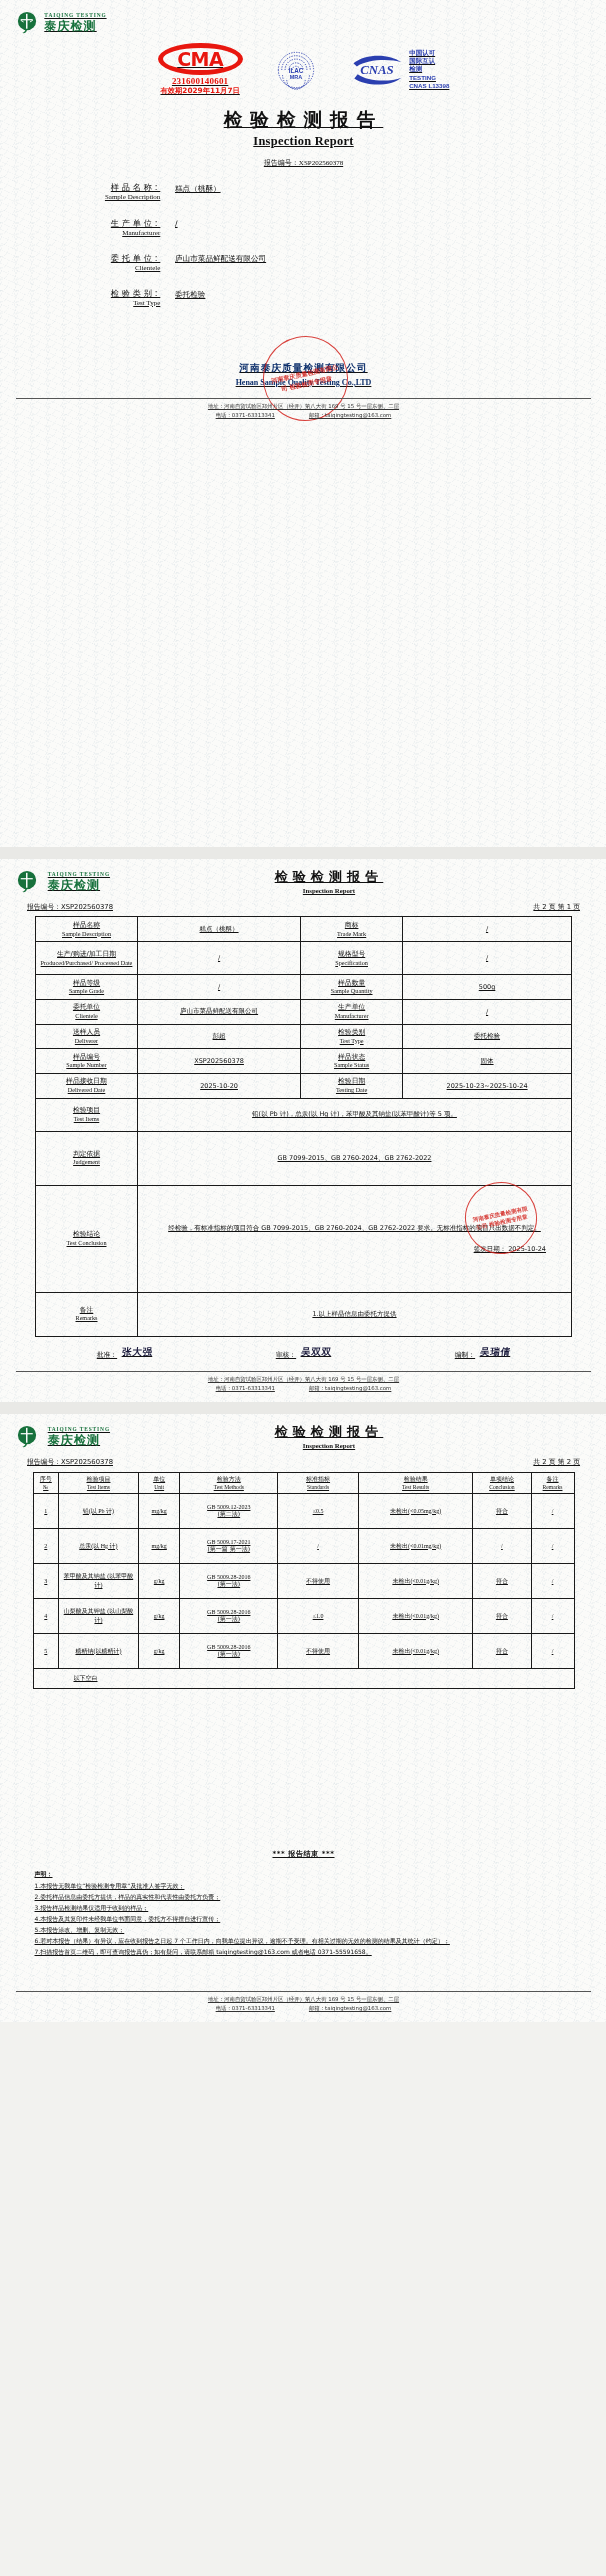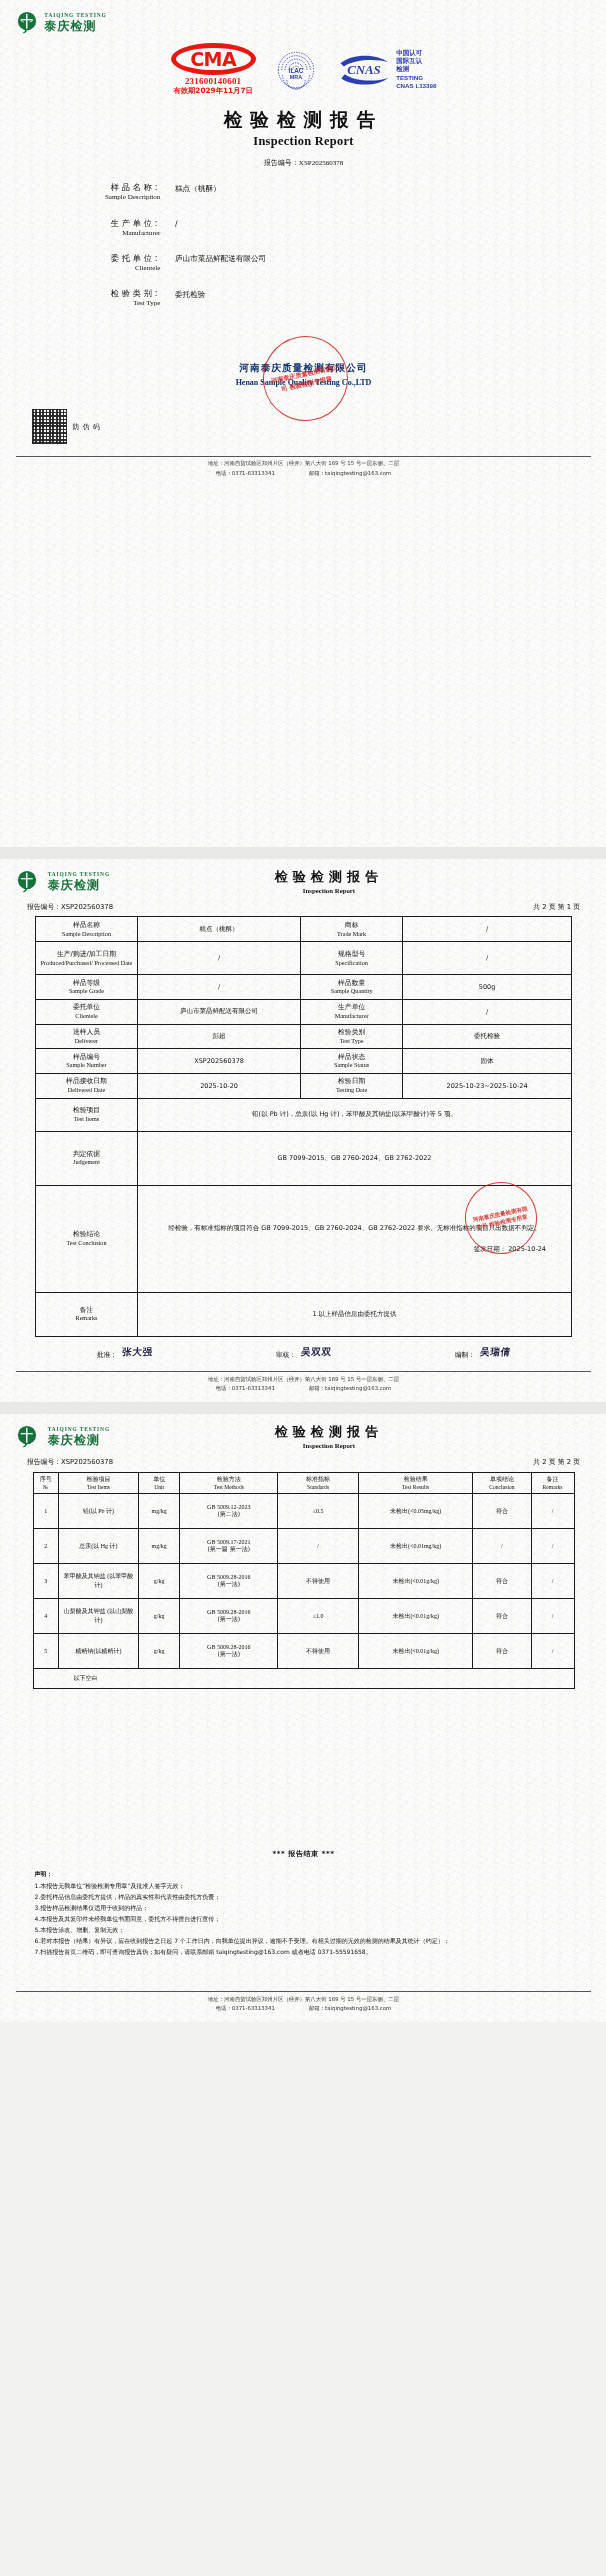--- a/index.html
+++ b/index.html
@@ -21,39 +21,39 @@
     content:"";
     position:absolute; inset:0;
     pointer-events:none;
     background-image:
       repeating-radial-gradient(circle at 0 0, rgba(120,150,170,.10) 0 0.6px, transparent 0.6px 8px),
       repeating-radial-gradient(circle at 8px 5.6px, rgba(120,150,170,.085) 0 0.6px, transparent 0.6px 8px),
       repeating-linear-gradient(24deg, rgba(130,155,175,.07) 0 0.6px, transparent 0.6px 6.2px);
     background-size: 16px 11.3px, 16px 11.3px, auto;
     z-index:0;
   }
-  .page > * { position:relative; z-index:1; }
+  .page > * { position:relative; z-index:1;text-decoration:underline; }
 
   .page-sep { height:12.4px; background:#e9e9e6; }
 
   
   .brand { display:flex; align-items:center; gap:5.6px; padding:10.2px 0 0 14.7px; }
   .brand-mark { width:24px; height:24px; flex:0 0 24px; }
   .brand-text { line-height:1; }
   .brand-en {
     font-size:5.4px; letter-spacing:0.9px; color:#17713c;
     font-family:"Liberation Serif", serif; font-weight:700;
   }
   .brand-cn {
     font-size:12px; color:#17713c; font-weight:700; letter-spacing:1.1px;
     margin-top:1.7px; font-family:"DejaVu Sans","Liberation Sans",sans-serif;
   }
 
   
-  .accred { display:flex; align-items:center; justify-content:center; gap:19px; margin:9px 0 2.3px; }
+  .accred { display:flex; align-items:center; justify-content:center; gap:32px; margin:9px 0 2.3px; }
   .cma-block { text-align:center; }
   .cma-oval {
     width:85px; height:32px; border:5.1px solid #e8170f; border-radius:50%/50%;
     display:flex; align-items:center; justify-content:center;
     color:#e8170f; font-weight:700; font-size:19px; letter-spacing:-0.6px;
     font-family:"DejaVu Sans","Liberation Sans",sans-serif;
   }
   .cma-num { color:#e8170f; font-size:9px; font-weight:700; margin-top:0.6px; letter-spacing:0.2px; }
   .cma-valid { color:#e8170f; font-size:7.3px; font-weight:700; margin-top:0.6px;
     font-family:"DejaVu Sans","Liberation Sans",sans-serif;}
@@ -286,24 +286,20 @@
       <div class="cf-value">委托检验</div>
     </div>
   </div>
 
   <div class="cover-company">
     <div class="red-stamp stamp-cover">河南泰庆质量检测有限公司 检验检测专用章</div>
     <div class="cc-cn">河南泰庆质量检测有限公司</div>
     <div class="cc-en">Henan Sample Quality Testing Co.,LTD</div>
   </div>
 
-  <div class="anti-row">
-    <div class="qr"></div>
-    <div class="anti-label">防伪码</div>
-  </div>
 
   <div class="footer">
     <div class="rule"></div>
     <div>地址：河南自贸试验区郑州片区（经开）第八大街 169 号 15 号一层东侧、二层</div>
     <div class="r2">
       <span>电话：0371-63313341</span>
       <span>邮箱：taiqingtesting@163.com</span>
     </div>
   </div>
 </div>

